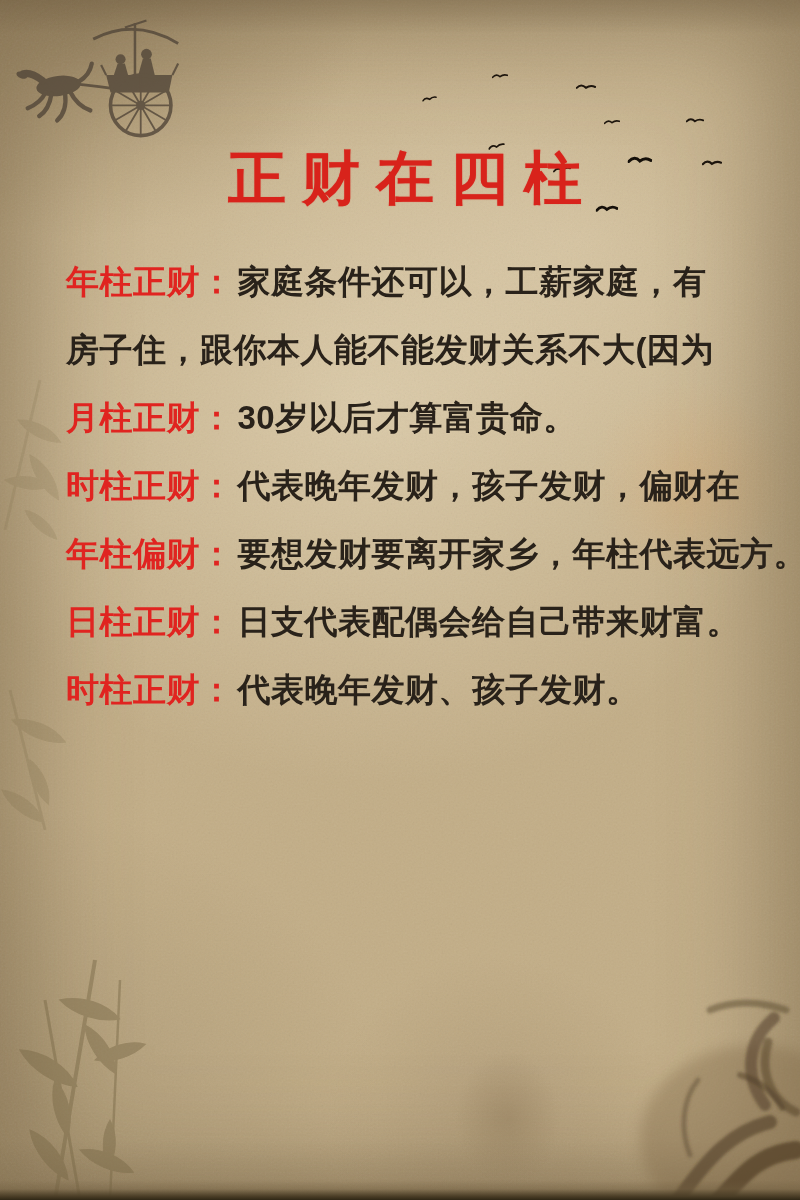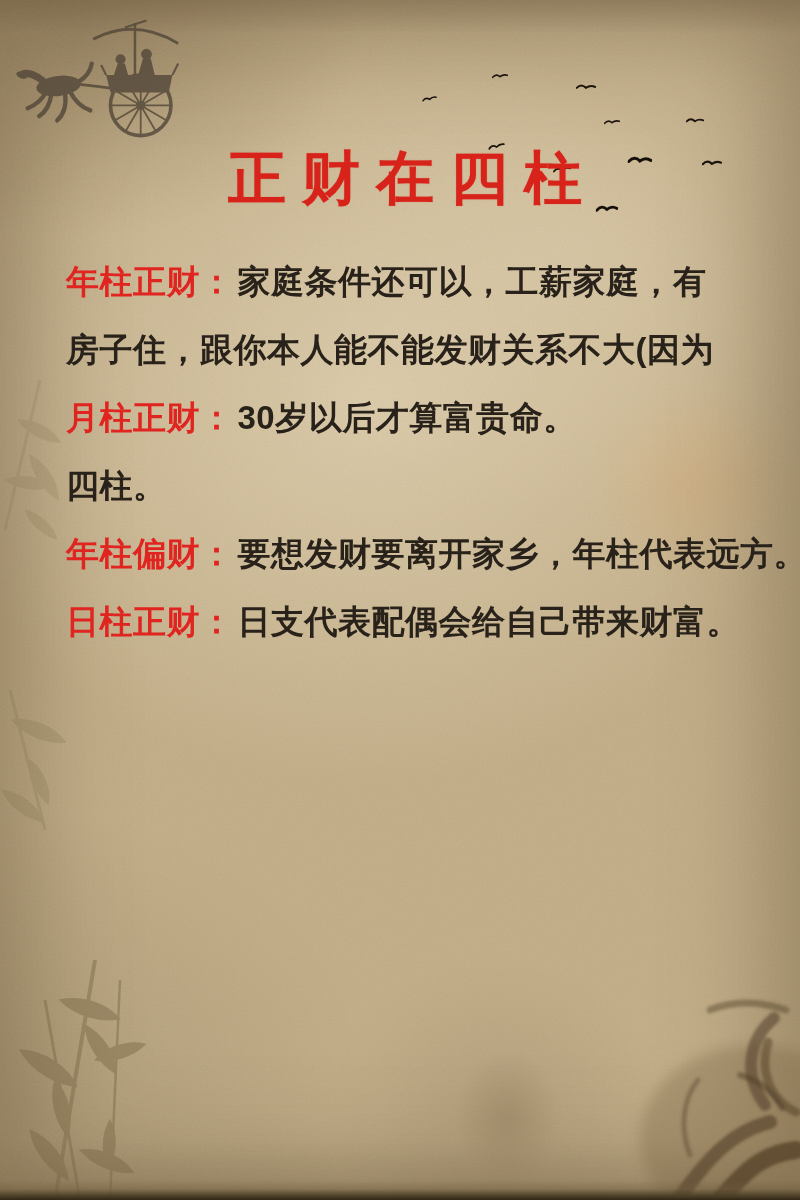--- a/index.html
+++ b/index.html
@@ -188,23 +188,24 @@
 
   <h1 class="title">正财在四柱</h1>
 
   <div class="text-block">
     <p class="tline"><span class="pillar-label">年柱正财：</span><span>家庭条件还可以，工薪家庭，有</span></p>
     <p class="tline">房子住，跟你本人能不能发财关系不大(因为</p>
 
     <p class="tline"><span class="pillar-label">月柱正财：</span><span>30岁以后才算富贵命。</span></p>
 
 
-    <p class="tline">四柱。</p>
+    <p class="tline"><span class="pillar-label">时柱正财：</span><span>代表晚年发财，孩子发财，偏财在</span></p>
 
     <p class="tline"><span class="pillar-label">年柱偏财：</span><span>要想发财要离开家乡，年柱代表远方。</span></p>
 
 
     <p class="tline"><span class="pillar-label">日柱正财：</span><span>日支代表配偶会给自己带来财富。</span></p>
 
+    <p class="tline"><span class="pillar-label">时柱正财：</span><span>代表晚年发财、孩子发财。</span></p>
   </div>
 
   <div class="bottom-band"></div>
 </div>
 
 </body></html>

